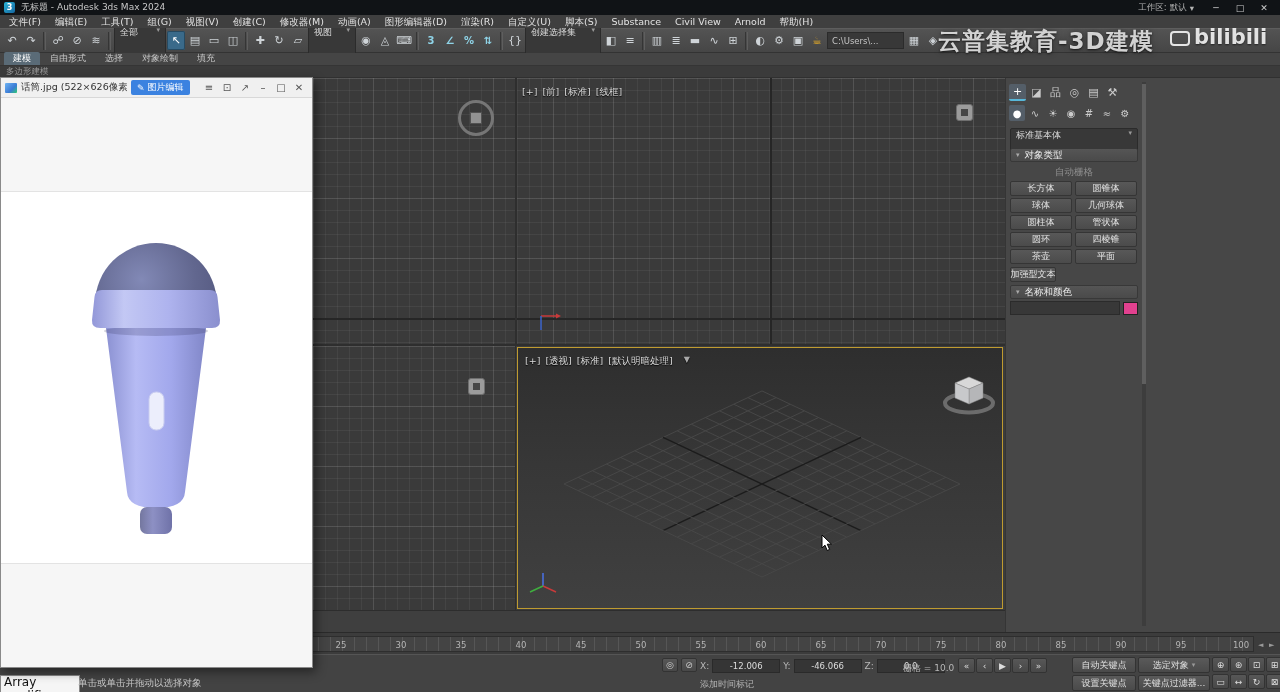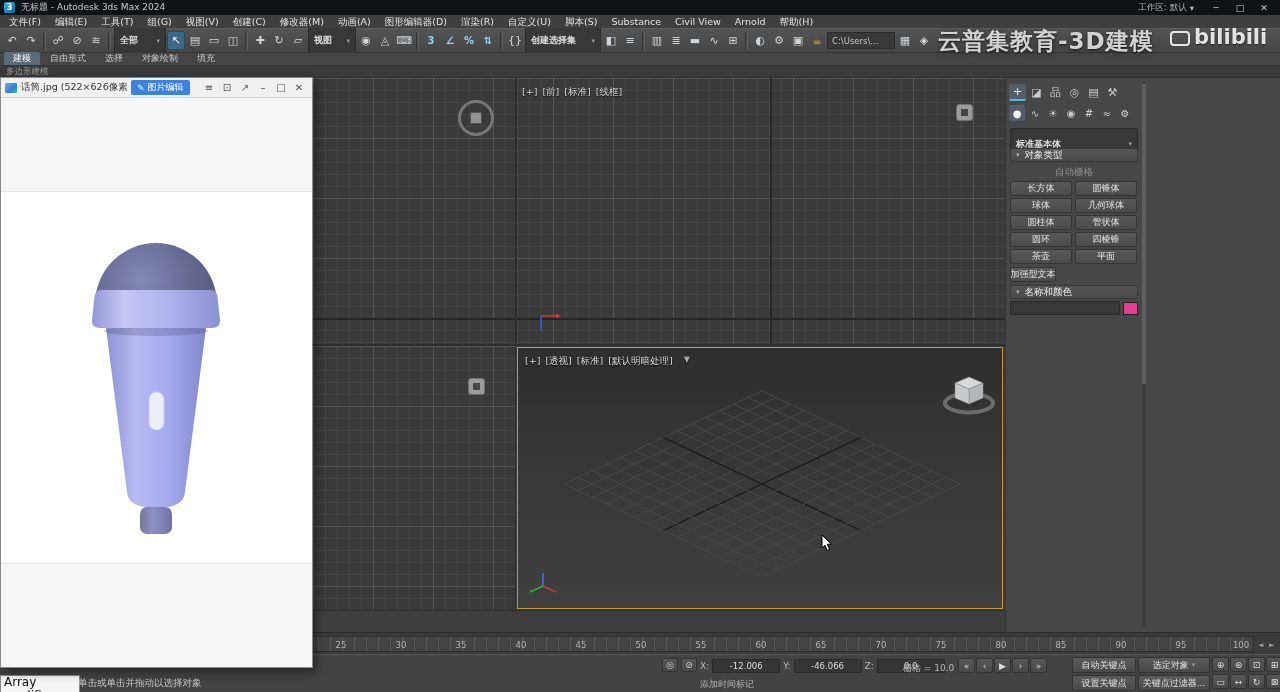--- a/index.html
+++ b/index.html
@@ -26,23 +26,23 @@
 .toolbar{position:absolute;left:0;top:28px;width:1280px;height:25px;
   background:linear-gradient(#535353,#464646);border-top:1px solid #5d5d5d;border-bottom:1px solid #333;
   display:flex;align-items:center;padding:0 3px;gap:1px;z-index:5;}
 .tbtn{min-width:18px;height:19px;display:flex;align-items:center;justify-content:center;
   font-size:11px;color:#cfd4d8;border-radius:2px;}
 .tbtn.active{background:#3a6a8a;color:#fff;box-shadow:inset 0 0 0 1px #274a61;}
 .tbtn.snapn{font-size:10px;color:#8fd4e8;font-weight:bold;}
 .tbtn.teapot{color:#d9a42a;}
 .sep{width:3px;height:18px;border-left:1px solid #353535;border-right:1px solid #5e5e5e;margin:0 2px;}
 .dd{height:32px;background:#383838;border:1px solid #2b2b2b;border-radius:2px;color:#ddd;
-  font-size:9px;display:flex;align-items:center;gap:4px;padding:0 5px;white-space:nowrap;font-weight:bold;}
+  font-size:9px;display:flex;align-items:flex-start;gap:4px;padding:0 5px;white-space:nowrap;}
 .dd .caret{font-size:7px;color:#9a9a9a;}
-.pathfield{width:68px;height:17px;background:#383838;border:1px solid #2b2b2b;color:#c5c5c5;
+.pathfield{width:77px;height:17px;background:#383838;border:1px solid #2b2b2b;color:#c5c5c5;
   font-size:8.5px;display:flex;align-items:center;padding:0 4px;overflow:hidden;white-space:nowrap;}
 
 
 .ribbon-tabs{position:absolute;left:0;top:53px;width:1280px;height:13px;background:#454545;
   border-bottom:1px solid #353535;display:flex;align-items:flex-end;padding-left:4px;
   font-size:9px;color:#c8c8c8;gap:1px;z-index:5;}
 .rtab{padding:1px 9px;line-height:11px;white-space:nowrap;}
 .rtab.active{background:#5a6b77;color:#fff;border-radius:2px 2px 0 0;}
 .ribbon-strip{position:absolute;left:0;top:66px;width:1280px;height:12px;background:#3b3b3b;
   border-bottom:1px solid #303030;font-size:8.5px;color:#9a9a9a;display:flex;align-items:center;padding-left:6px;z-index:5;}

